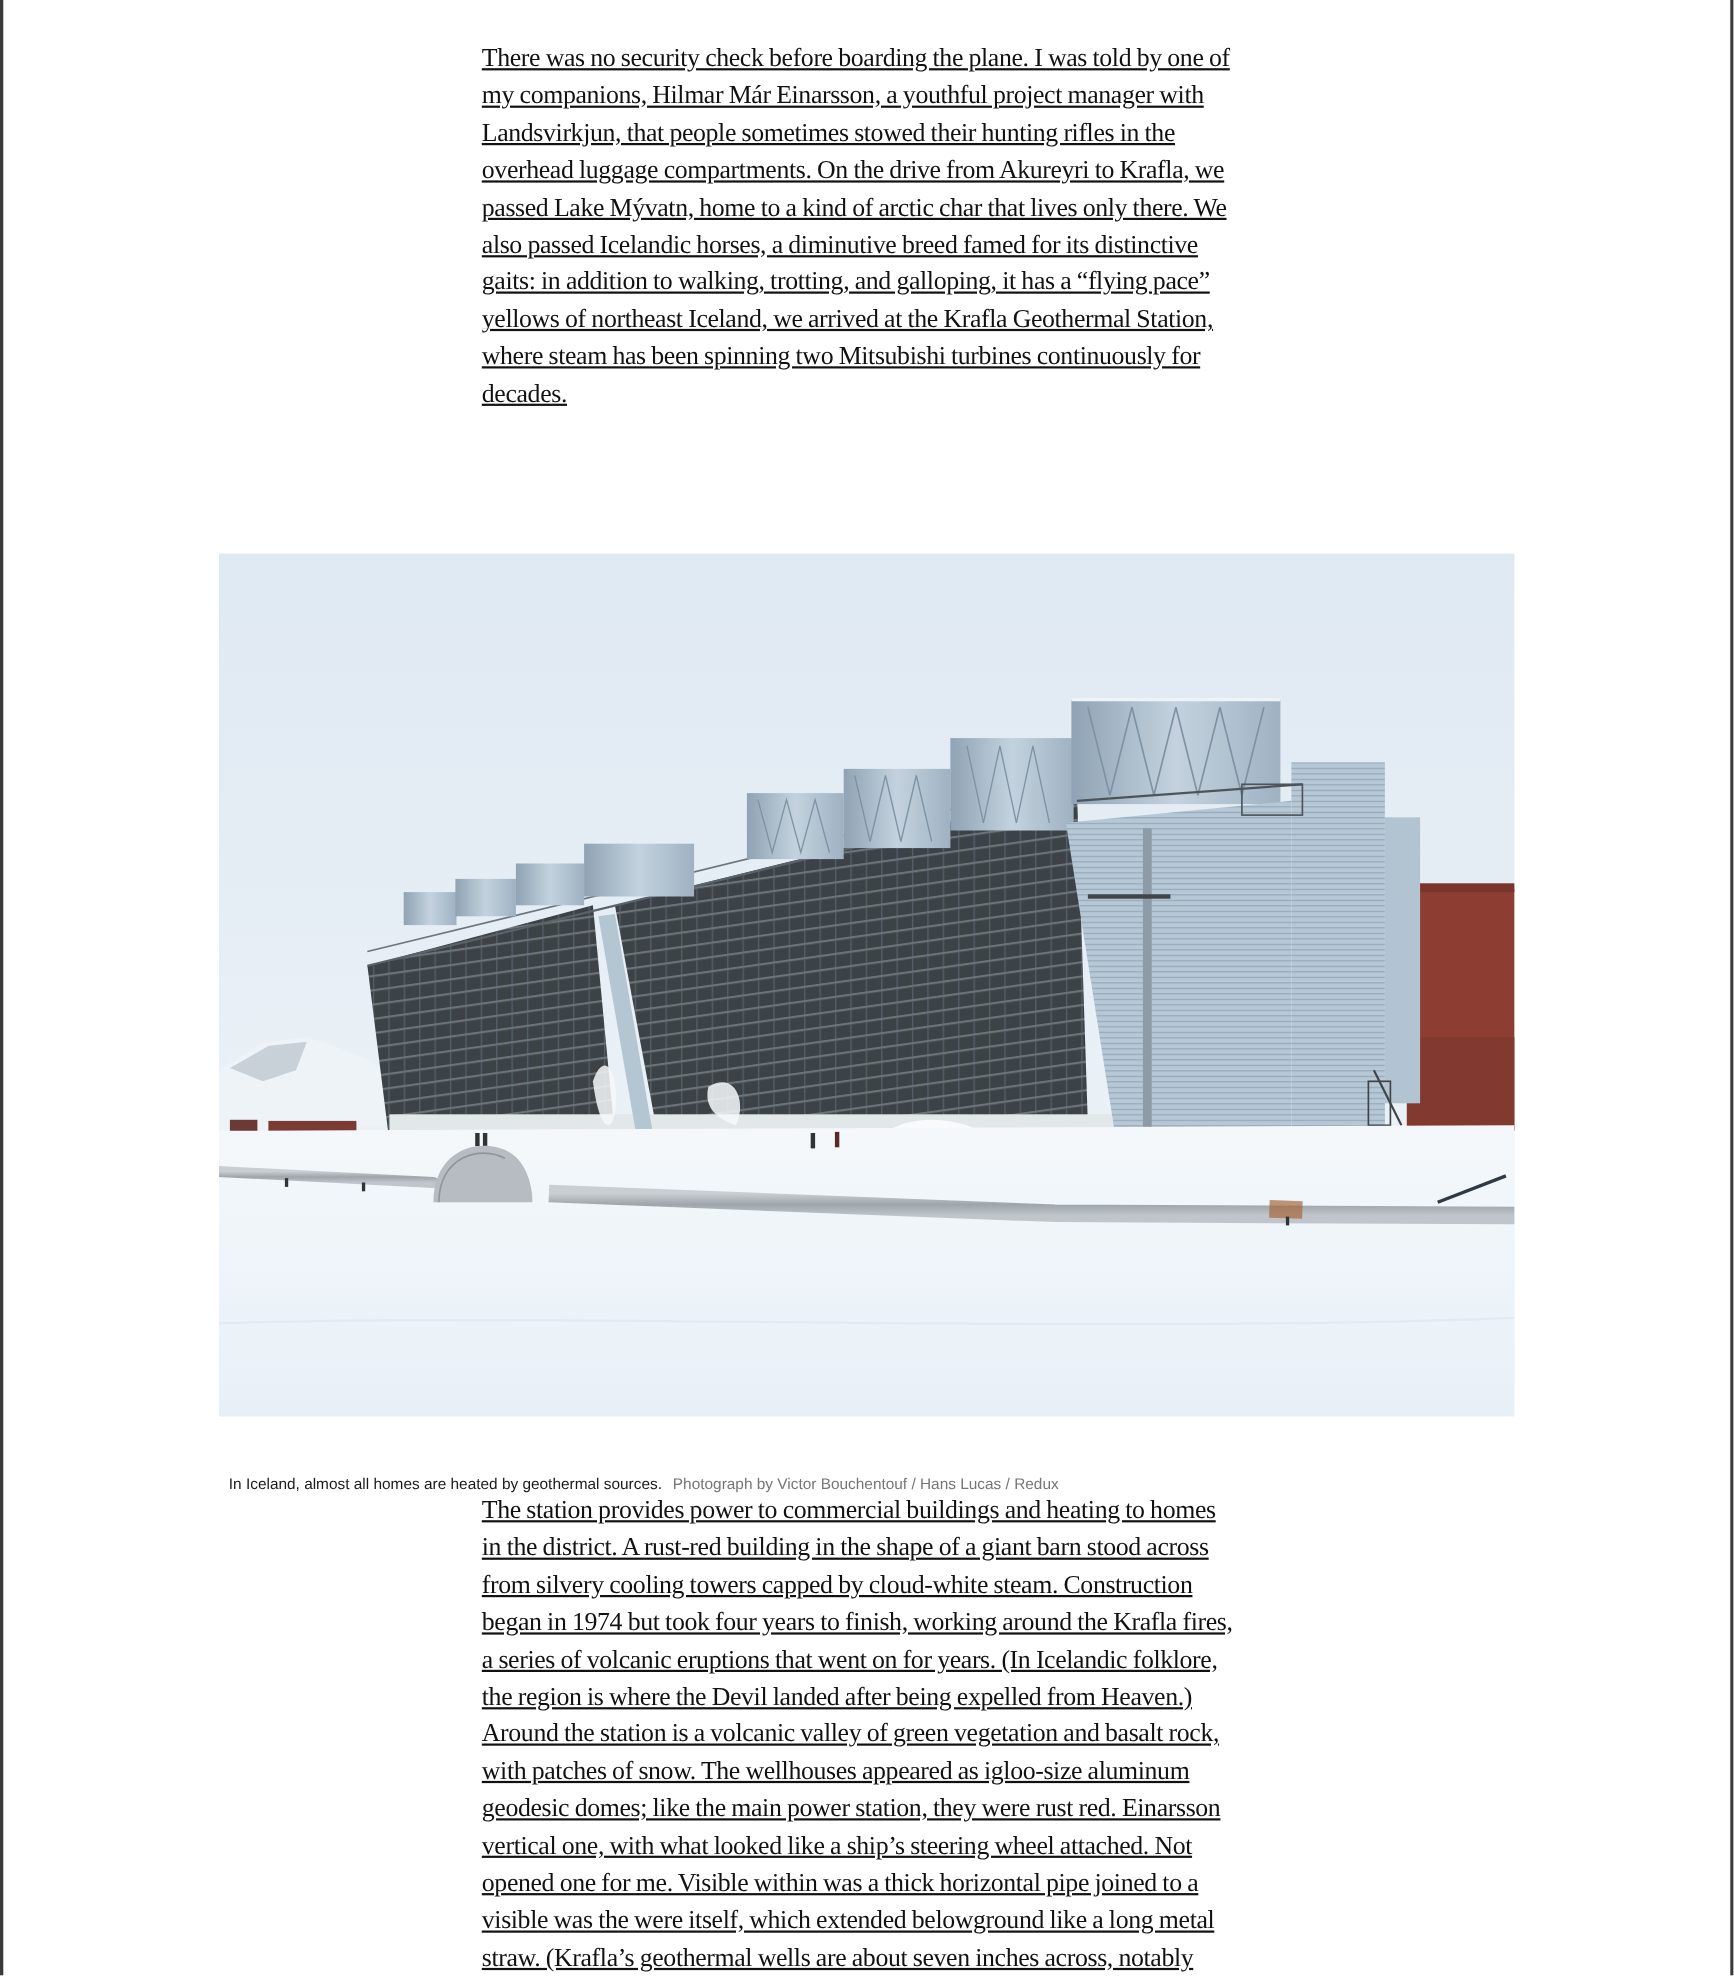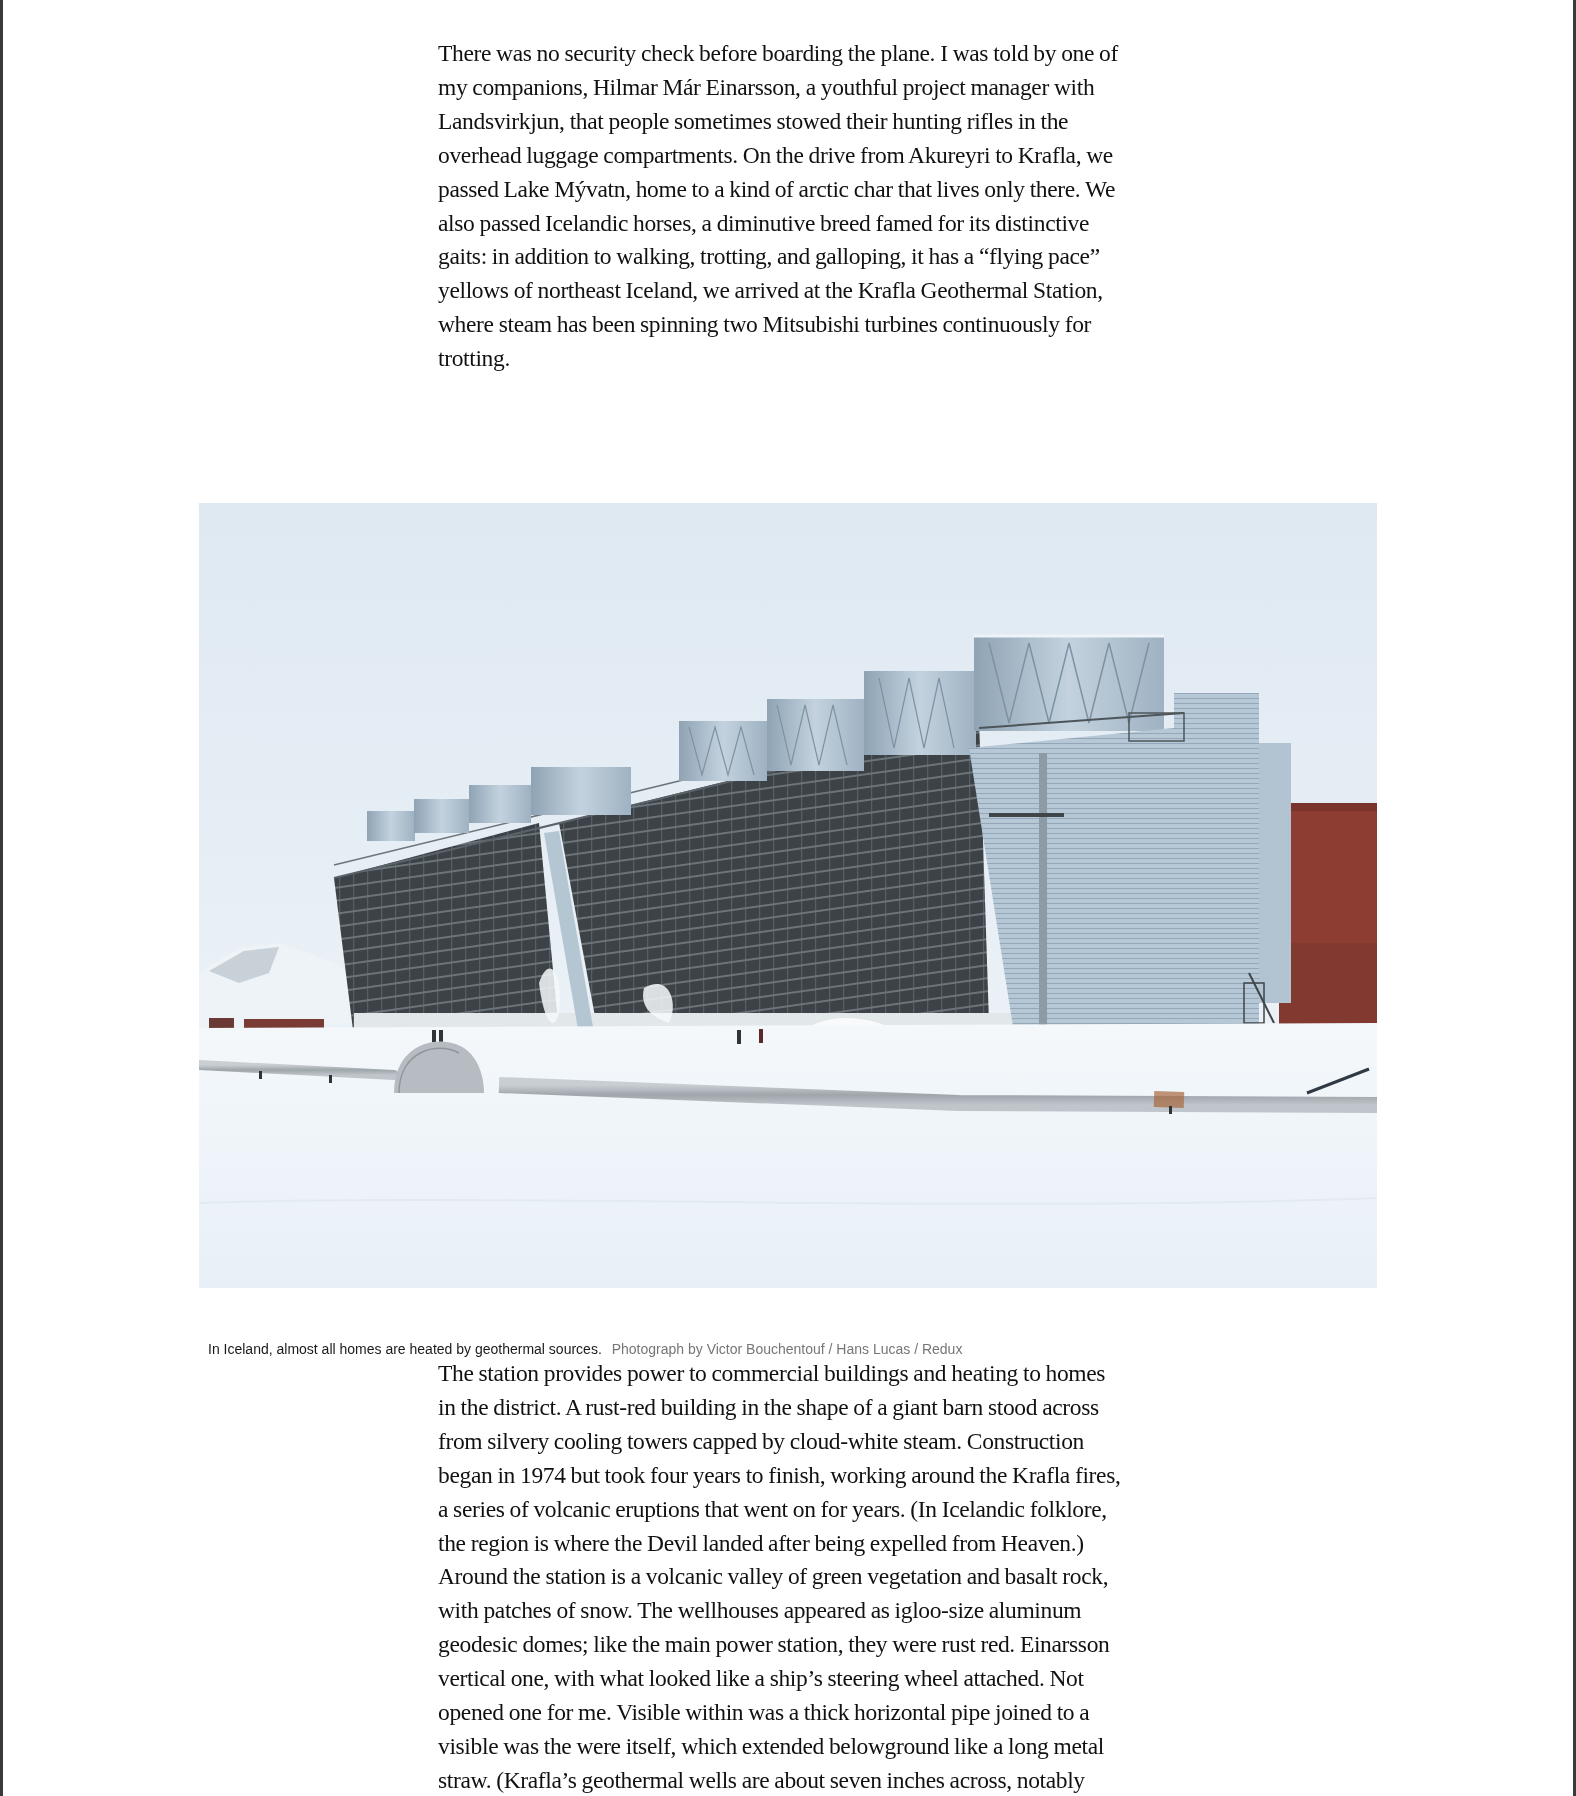--- a/index.html
+++ b/index.html
@@ -9,21 +9,21 @@
       position: relative;
       font-family: "Liberation Serif", "DejaVu Serif", serif;
     }
     .frame-left { position: absolute; left: 0; top: 0; width: 3px; height: 1796px; background: #3a3a3a; }
     .frame-right { position: absolute; right: 0; top: 0; width: 3px; height: 1796px; background: #3a3a3a; }
     .para {
       position: absolute; left: 438px; width: 700px;
       font-size: 23.5px; line-height: 33.9px; color: #111111;
       letter-spacing: -0.35px; word-spacing: -0.5px;
     }
-    .para .line { display: block; white-space: nowrap; }
+    .para .line { display: block; white-space: nowrap; text-decoration: underline; }
     #para1 { top: 37px; }
     #para2 { top: 1357px; }
     .figure { position: absolute; left: 199px; top: 503px; width: 1178px; height: 785px; overflow: hidden; }
     .figure svg { display: block; }
     .caption {
       position: absolute; left: 208px; top: 1340px;
       font-family: "Liberation Sans", "DejaVu Sans", sans-serif;
       font-size: 14px; line-height: 18px; white-space: nowrap;
     }
     .caption .cap-text { color: #1a1a1a; }
@@ -38,21 +38,21 @@
 <div class="para" id="para1">
   <span class="line">There was no security check before boarding the plane. I was told by one of</span>
   <span class="line">my companions, Hilmar Már Einarsson, a youthful project manager with</span>
   <span class="line">Landsvirkjun, that people sometimes stowed their hunting rifles in the</span>
   <span class="line">overhead luggage compartments. On the drive from Akureyri to Krafla, we</span>
   <span class="line">passed Lake Mývatn, home to a kind of arctic char that lives only there. We</span>
   <span class="line">also passed Icelandic horses, a diminutive breed famed for its distinctive</span>
   <span class="line">gaits: in addition to walking, trotting, and galloping, it has a “flying pace”</span>
   <span class="line">yellows of northeast Iceland, we arrived at the Krafla Geothermal Station,</span>
   <span class="line">where steam has been spinning two Mitsubishi turbines continuously for</span>
-  <span class="line">trotting.</span>
+  <span class="line">decades.</span>
 </div>
 
 <div class="figure" role="img" aria-label="Cooling towers of the Krafla Geothermal Station in snow">
   <svg width="1178" height="785" viewBox="0 0 1178 785" xmlns="http://www.w3.org/2000/svg">
     <defs>
       <linearGradient id="sky" x1="0" y1="0" x2="0" y2="1">
         <stop offset="0" stop-color="#dfe9f2"></stop>
         <stop offset="0.6" stop-color="#e9f0f6"></stop>
         <stop offset="1" stop-color="#f2f6f9"></stop>
       </linearGradient>

